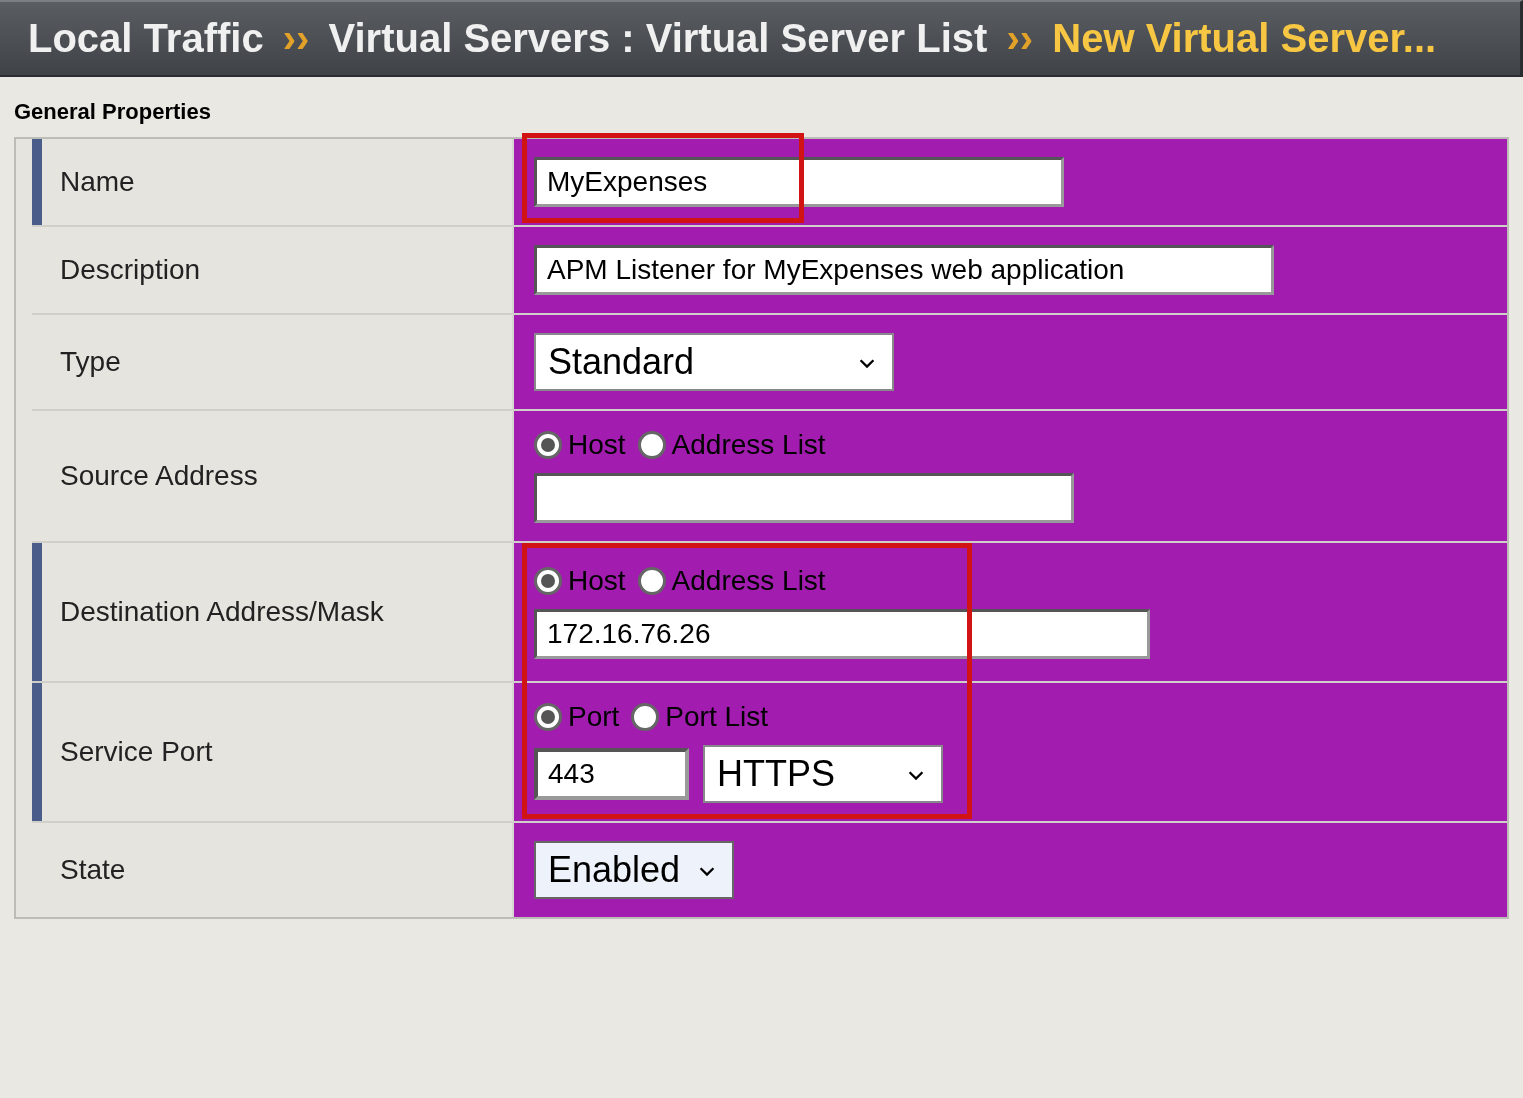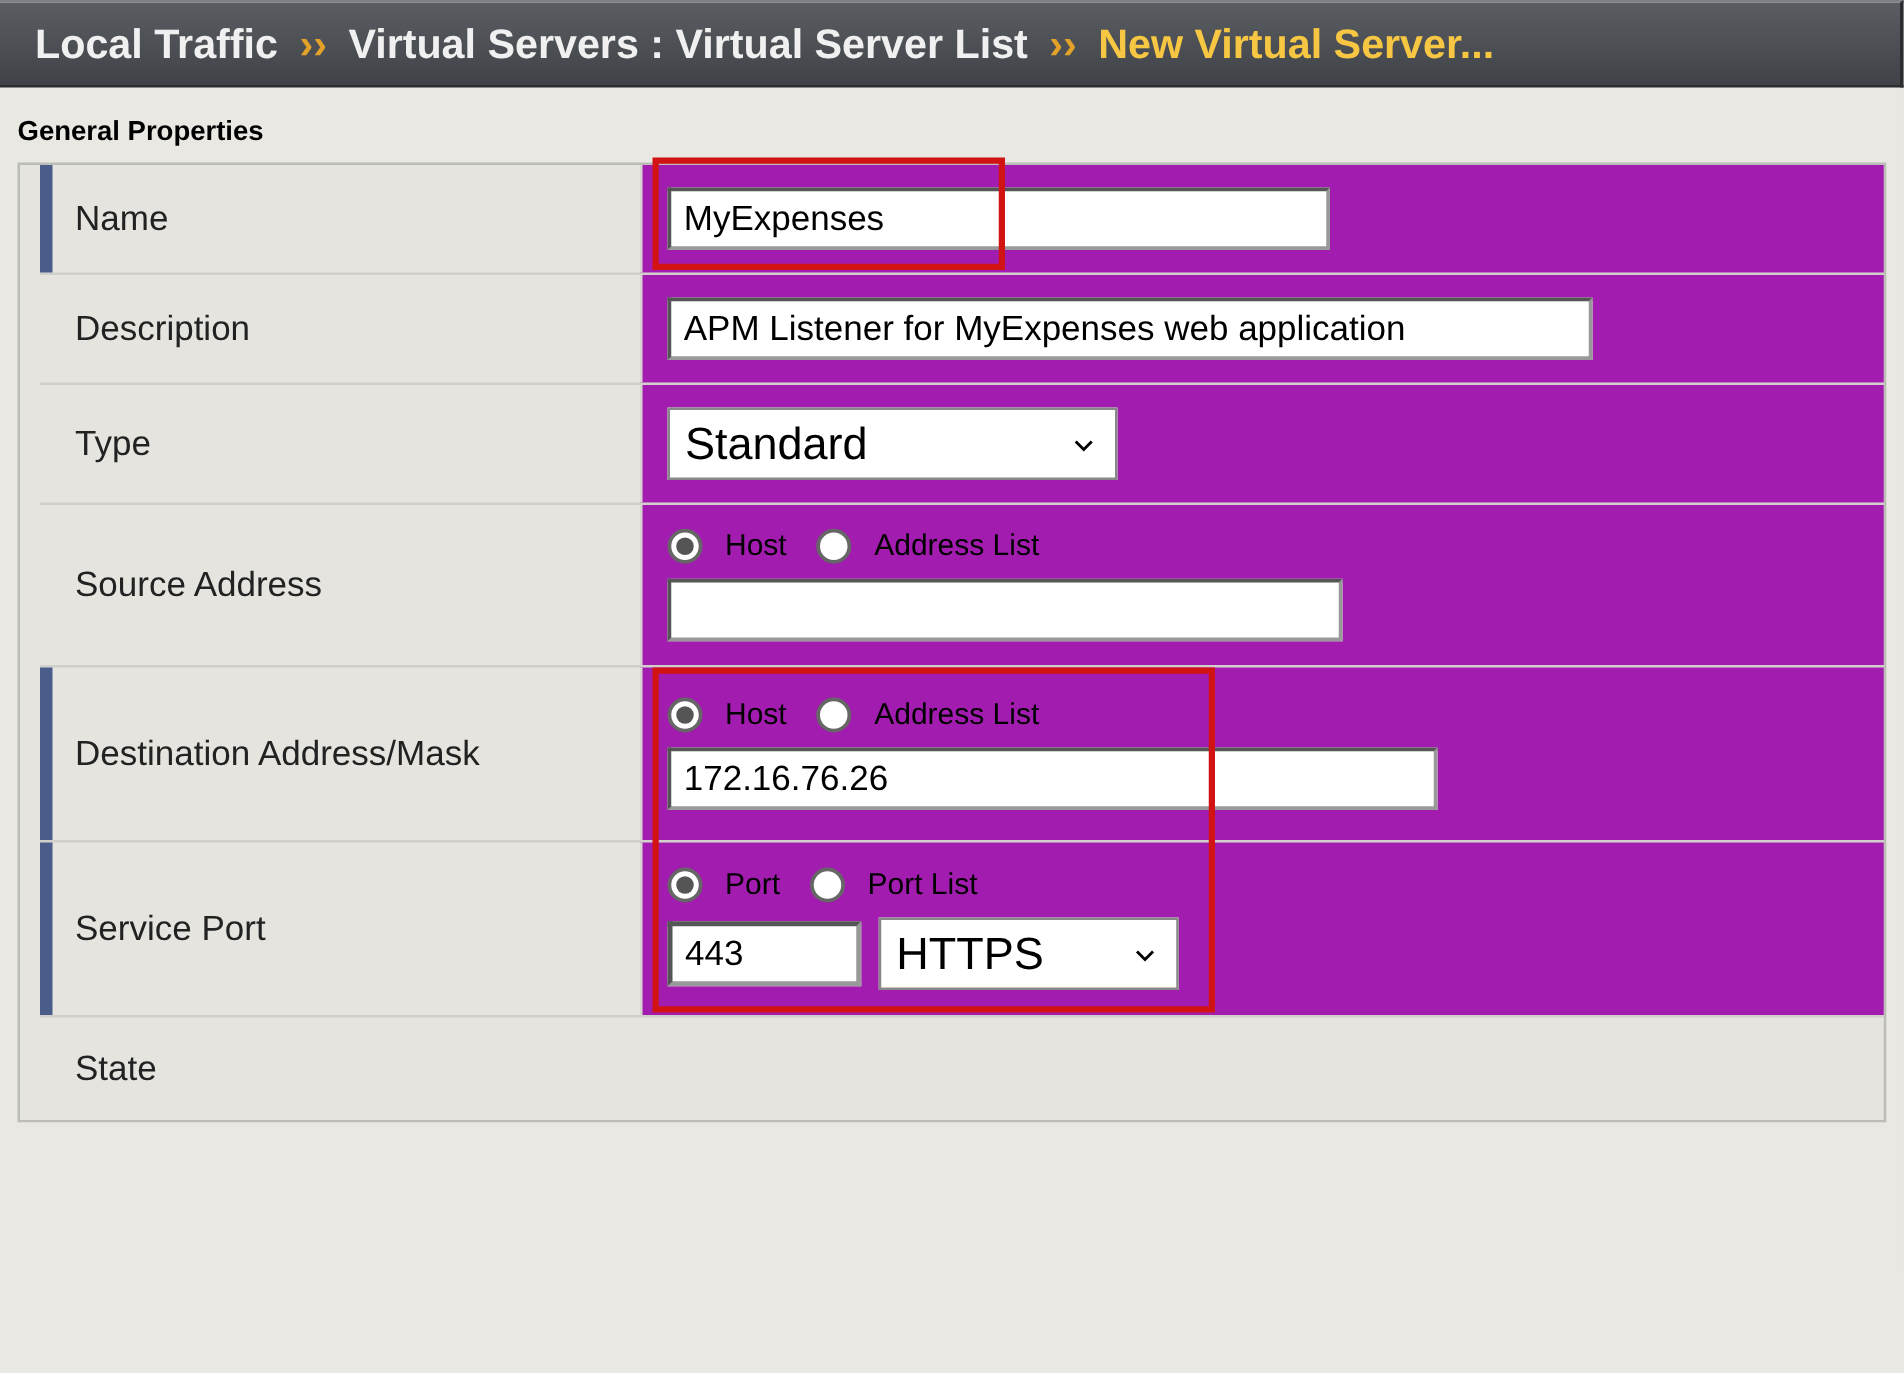--- a/index.html
+++ b/index.html
@@ -10,21 +10,21 @@
       color: #000;
     }
     .breadcrumb {
       background: linear-gradient(#5a5e63, #3f4348);
       border-top: 2px solid #7c7f83;
       border-bottom: 2px solid #2a2d30;
       border-right: 3px solid #2a2d30;
       padding: 14px 28px;
       color: #f0f0f0;
       font-weight: bold;
-      font-size: 33px;
+      font-size: 40px;
     }
     .breadcrumb .sep {
       color: #e2a128;
       padding: 0 8px;
     }
     .breadcrumb .current {
       color: #f7c642;
     }
     .section-title {
       font-weight: bold;
@@ -97,22 +97,22 @@
       top: 50%;
       transform: translateY(-50%);
       pointer-events: none;
     }
     .select.w360 { width: 360px; }
     .select.w240 { width: 240px; }
     .select.w200 { width: 200px; background: #eef2fa; border-color: #666; }
     .radio-row {
       display: flex;
       align-items: center;
-      gap: 18px;
-      font-size: 24px;
+      gap: 6px;
+      font-size: 28px;
       padding-bottom: 4px;
     }
     .radio {
       width: 28px; height: 28px;
       border: 3px solid #666;
       border-radius: 50%;
       display: inline-flex;
       align-items: center;
       justify-content: center;
       background: #fff;
@@ -233,15 +233,25 @@
           </span>
         </div>
       </div>
     </div>
     <div class="highlight-box" style="left:490px; top:-140px; width:450px; height:276px;"></div>
   </div>
 
 
   <div class="form-row">
     <div class="label-cell">State</div>
+    <div class="input-cell">
+      <div class="select w200">
+        <span>Enabled</span>
+        <span class="chev">
+          <svg viewBox="0 0 24 24" fill="none" stroke="#000" stroke-width="2.5">
+              <polyline points="5 9 12 16 19 9"></polyline>
+            </svg>
+        </span>
+      </div>
+    </div>
   </div>
 
 </div>
 
 </body></html>

